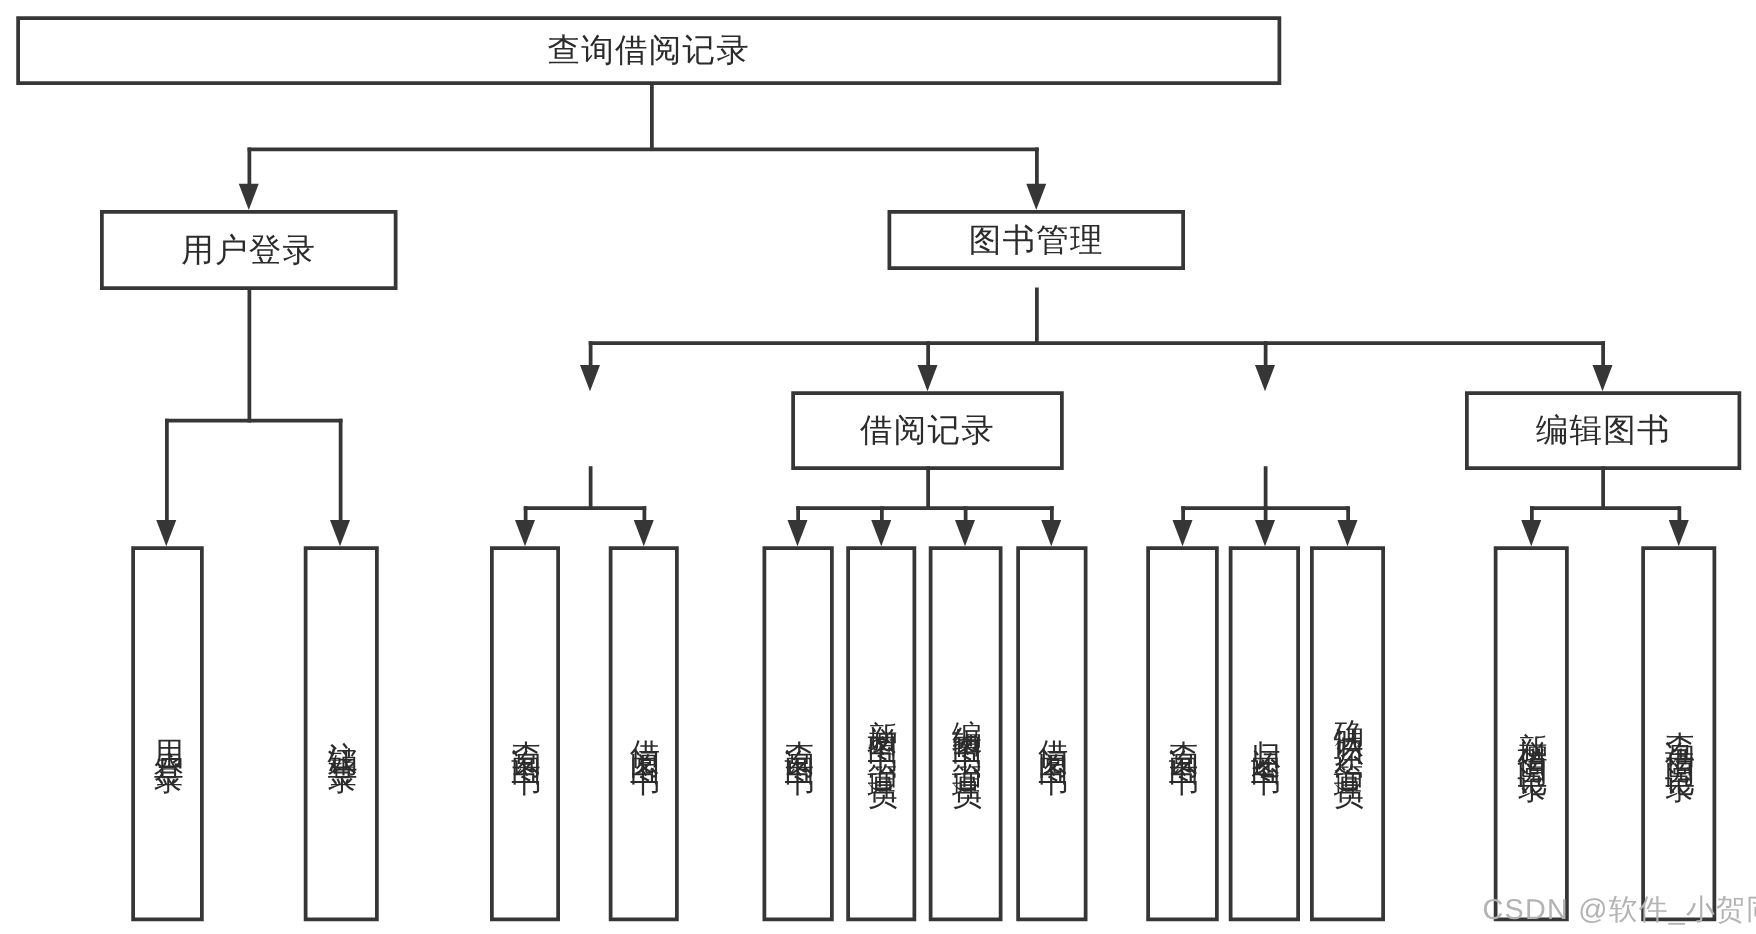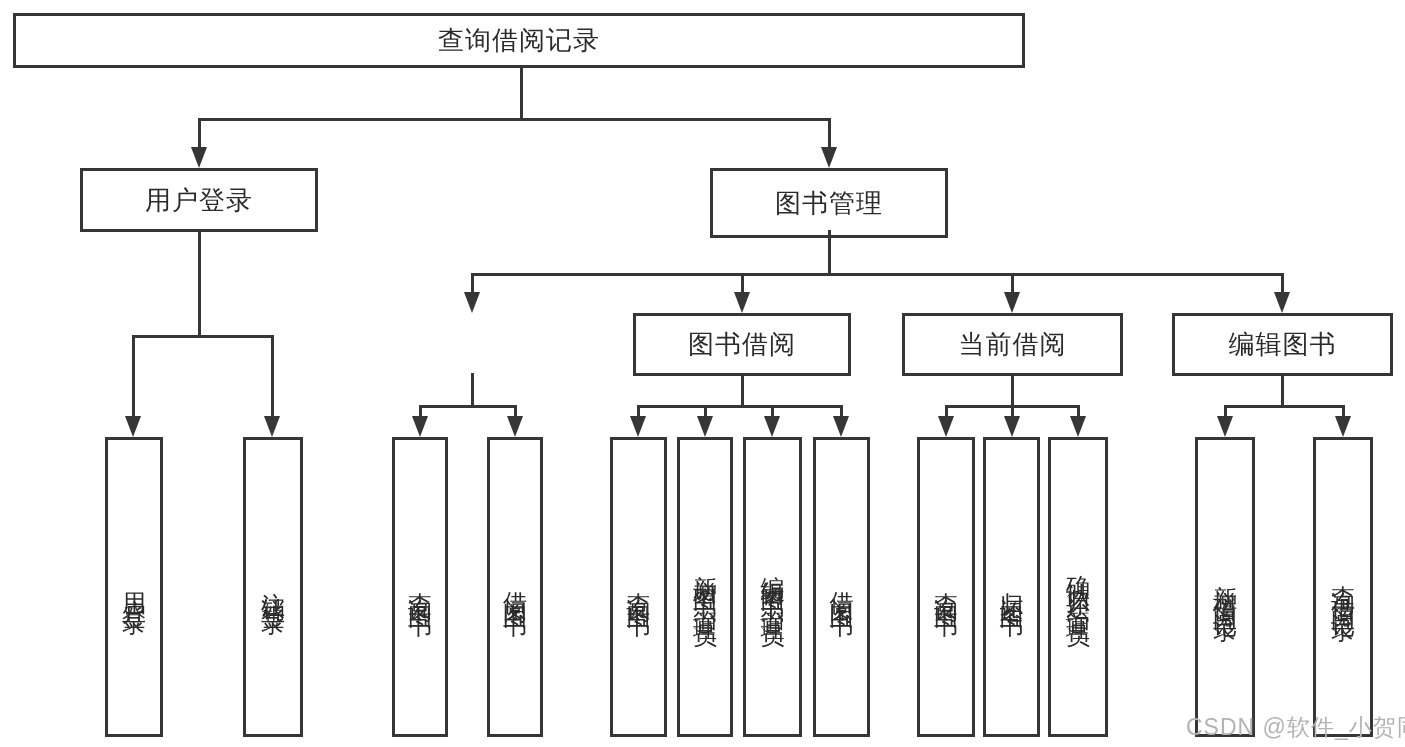--- a/index.html
+++ b/index.html
@@ -35,29 +35,26 @@
 
 <div class="canvas">
 
   <div class="node h" style="left:13px;top:13px;width:1012px;height:55px">
     <span>查询借阅记录</span>
   </div>
 
   <div class="node h" style="left:80px;top:168px;width:238px;height:64px">
     <span>用户登录</span>
   </div>
-  <div class="node h" style="left:710px;top:168px;width:238px;height:70px">
+  <div class="node h" style="left:710px;top:168px;width:238px;height:48px">
     <span>图书管理</span>
   </div>
 
   <div class="node h" style="left:633px;top:313px;width:218px;height:63px">
-    <span>图书借阅</span>
-  </div>
-  <div class="node h" style="left:902px;top:313px;width:221px;height:63px">
-    <span>当前借阅</span>
+    <span>借阅记录</span>
   </div>
   <div class="node h" style="left:1172px;top:313px;width:221px;height:63px">
     <span>编辑图书</span>
   </div>
 
   <div class="node v" style="left:105px;top:437px;width:58px;height:300px">
     <span class="vtext">用户登录</span>
   </div>
   <div class="node v" style="left:243px;top:437px;width:60px;height:300px">
     <span class="vtext">注销登录</span>

